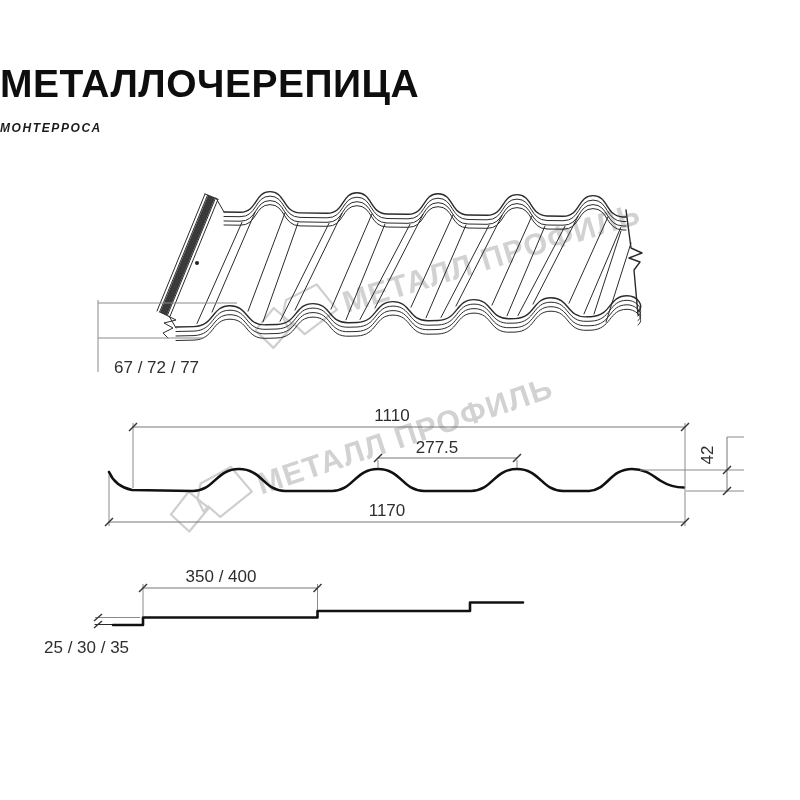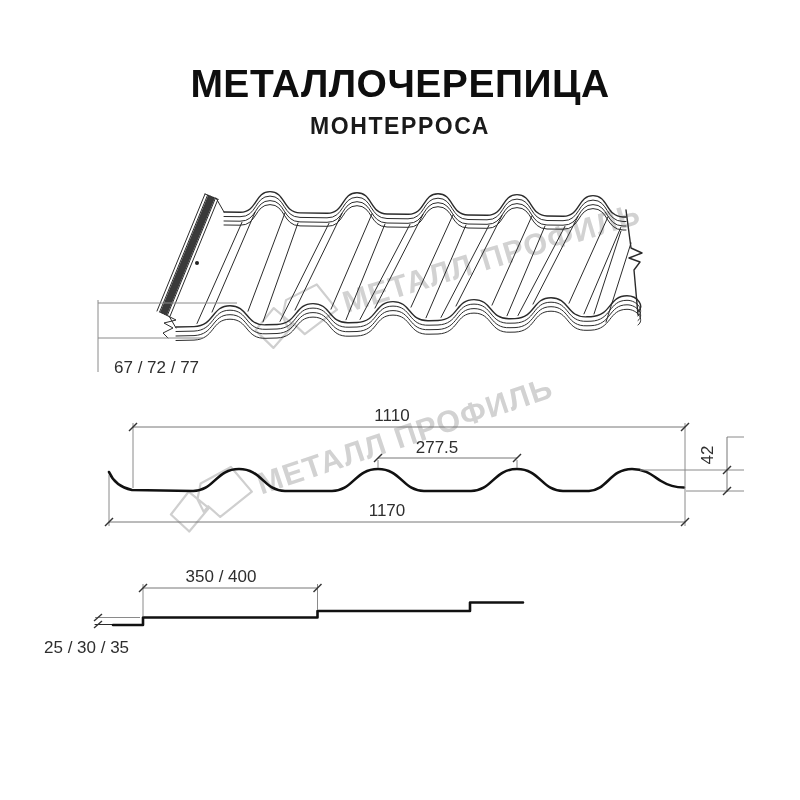--- a/index.html
+++ b/index.html
@@ -1,20 +1,20 @@
 <!DOCTYPE html>
 <html><head>
 <meta charset="utf-8">
 <style>
   html,body{margin:0;padding:0;background:#fff;}
   .stage{position:relative;width:800px;height:800px;background:#fff;overflow:hidden;
          font-family:"Liberation Sans","DejaVu Sans",sans-serif;}
-  .hdr{position:absolute;top:64px;left:0;width:800px;text-align:center;color:#0e0e0e;}
+  .hdr{position:absolute;top:64px;left:0;width:800px;color:#0e0e0e;}
   .hdr .title{font-size:39px;font-weight:800;letter-spacing:.5px;line-height:1;}
-  .hdr .subtitle{margin-top:10px;font-size:23px;font-weight:600;letter-spacing:1.6px;color:#1a1a1a;}
+  .hdr .subtitle{margin-top:18px;font-size:12px;font-weight:600;letter-spacing:1.6px;color:#1a1a1a;font-style:italic;}
   svg{position:absolute;left:0;top:0;}
   .ln{stroke:#2b2b2b;stroke-width:1;fill:none;stroke-linejoin:round;stroke-linecap:round;}
   .ln2{stroke:#2b2b2b;stroke-width:1.4;fill:none;stroke-linejoin:round;stroke-linecap:round;}
   .thick{stroke:#111;stroke-width:2.6;fill:none;stroke-linejoin:round;stroke-linecap:round;}
   .dim{stroke:#777;stroke-width:1;fill:none;}
   .ext{stroke:#8a8a8a;stroke-width:1;fill:none;}
   .tick{stroke:#333;stroke-width:1.4;fill:none;}
   .dimtxt{font-size:17px;fill:#2e2e2e;}
   .wm{fill:#d2d2d2;font-size:30.5px;font-weight:700;letter-spacing:1.2px;}
   .wmlogo{stroke:#cfcfcf;stroke-width:2.2;fill:none;stroke-linejoin:round;}

